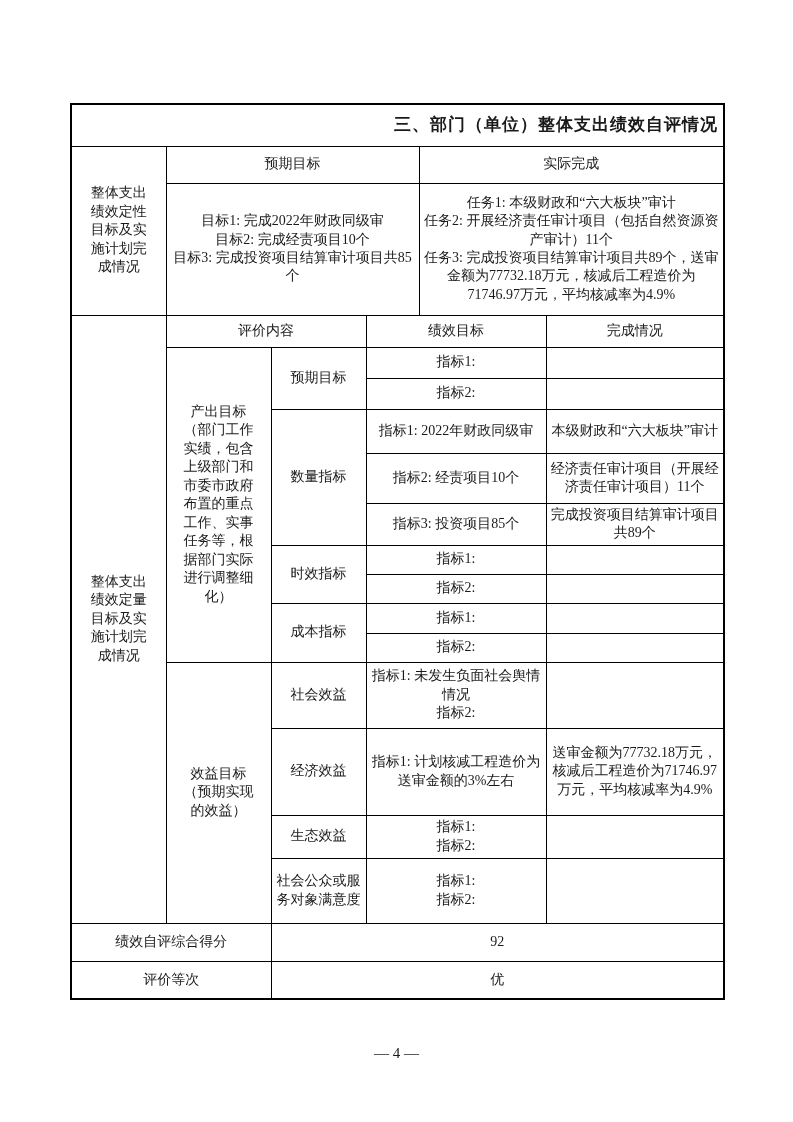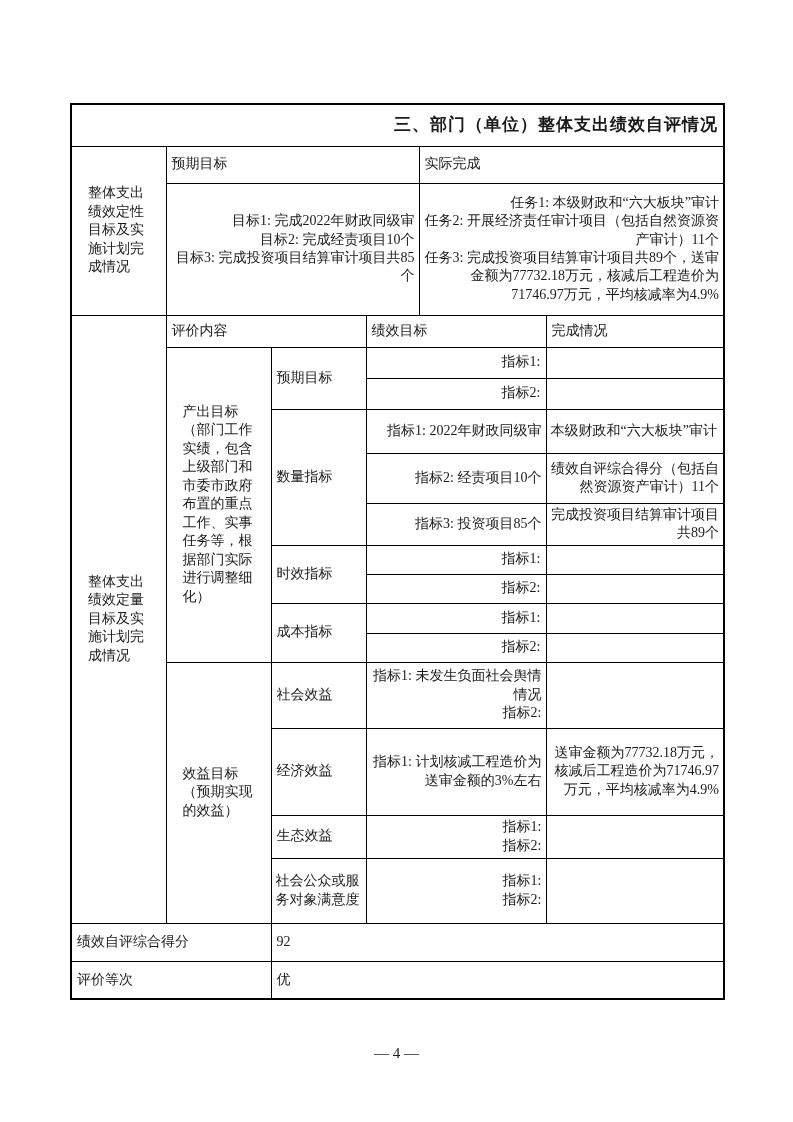--- a/index.html
+++ b/index.html
@@ -15,22 +15,22 @@
   td{
     border:1px solid #000;
     font-size:14px;line-height:1.32;
     padding:2px 5px;vertical-align:middle;overflow:hidden;
     word-break:normal;
   }
   td.title{
     font-family:"Liberation Sans", sans-serif;
     font-weight:bold;font-size:17px;text-align:right;letter-spacing:1px;
   }
-  .c{}
-  .l{text-align:right;}
+  .c{text-align:center;}
+  .l{text-align:center;}
   .pad8{padding:2px 16px;}
   .pad4{padding:2px 4px;}
   tr.h42{height:42px;} tr.h37{height:37px;} tr.h132{height:132px;}
   tr.h32{height:32px;} tr.h31{height:31px;} tr.h44{height:44px;}
   tr.h50{height:50px;} tr.h29{height:29px;} tr.h30{height:30px;}
   tr.h66{height:66px;} tr.h87{height:87px;} tr.h43{height:43px;}
   tr.h65{height:65px;} tr.h38{height:38px;margin-left:20px;}
   .footer{
     position:absolute;left:0;top:1045px;width:793px;
     text-align:center;font-size:15px;color:#1a1a1a;
@@ -96,21 +96,21 @@
     </tr>
 
     <tr class="h44">
       <td rowspan="3" class="c">数量指标</td>
       <td colspan="2" class="l pad4">指标1: 2022年财政同级审</td>
       <td class="c pad4">本级财政和“六大板块”审计</td>
     </tr>
 
     <tr class="h50">
       <td colspan="2" class="l pad4">指标2: 经责项目10个</td>
-      <td class="l pad4">绩效自评综合得分（包括自然资源资产审计）11个</td>
+      <td class="l pad4">经济责任审计项目（开展经济责任审计项目）11个</td>
     </tr>
 
     <tr class="h42">
       <td colspan="2" class="l pad4">指标3: 投资项目85个</td>
       <td class="l pad4">完成投资项目结算审计项目共89个</td>
     </tr>
 
     <tr class="h29">
       <td rowspan="2" class="c">时效指标</td>
       <td colspan="2" class="l">指标1:</td>

